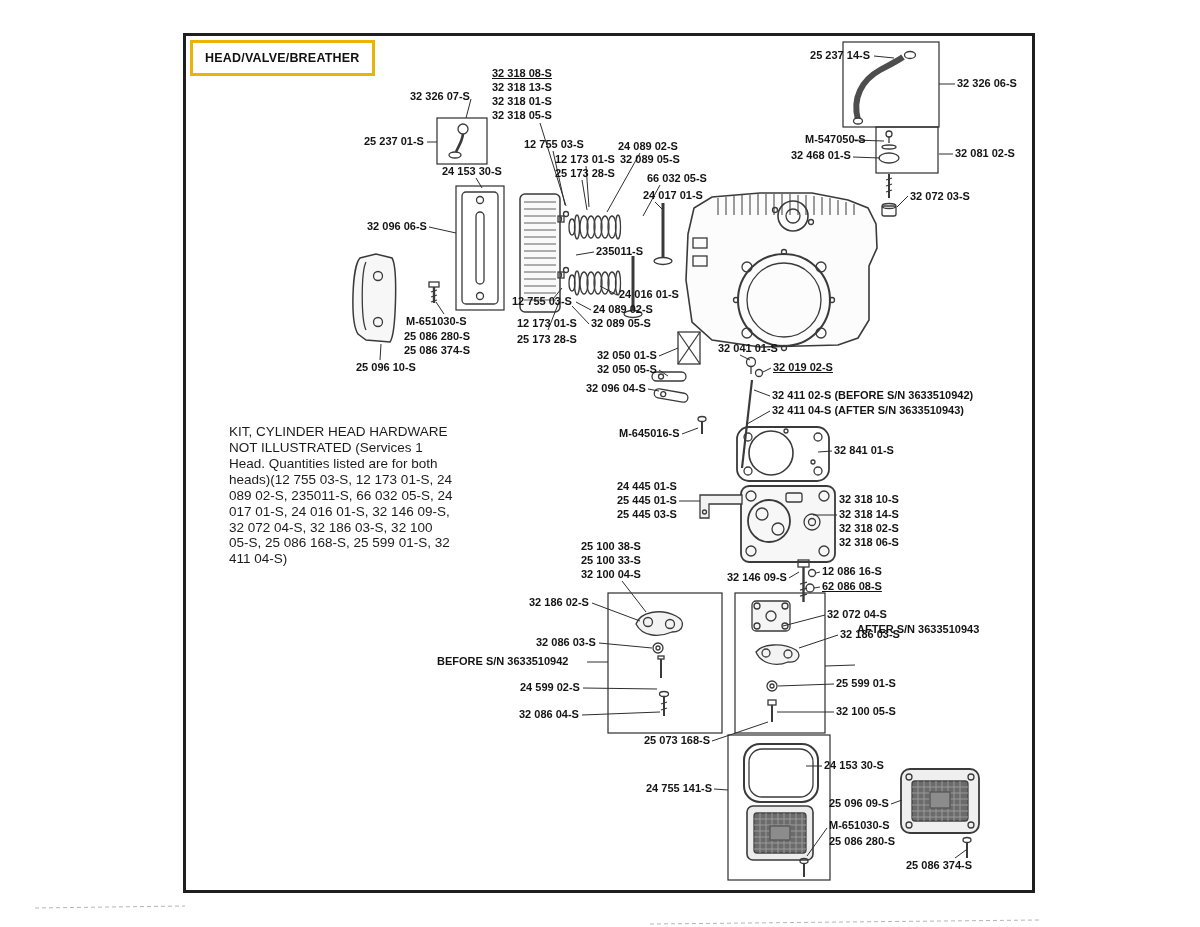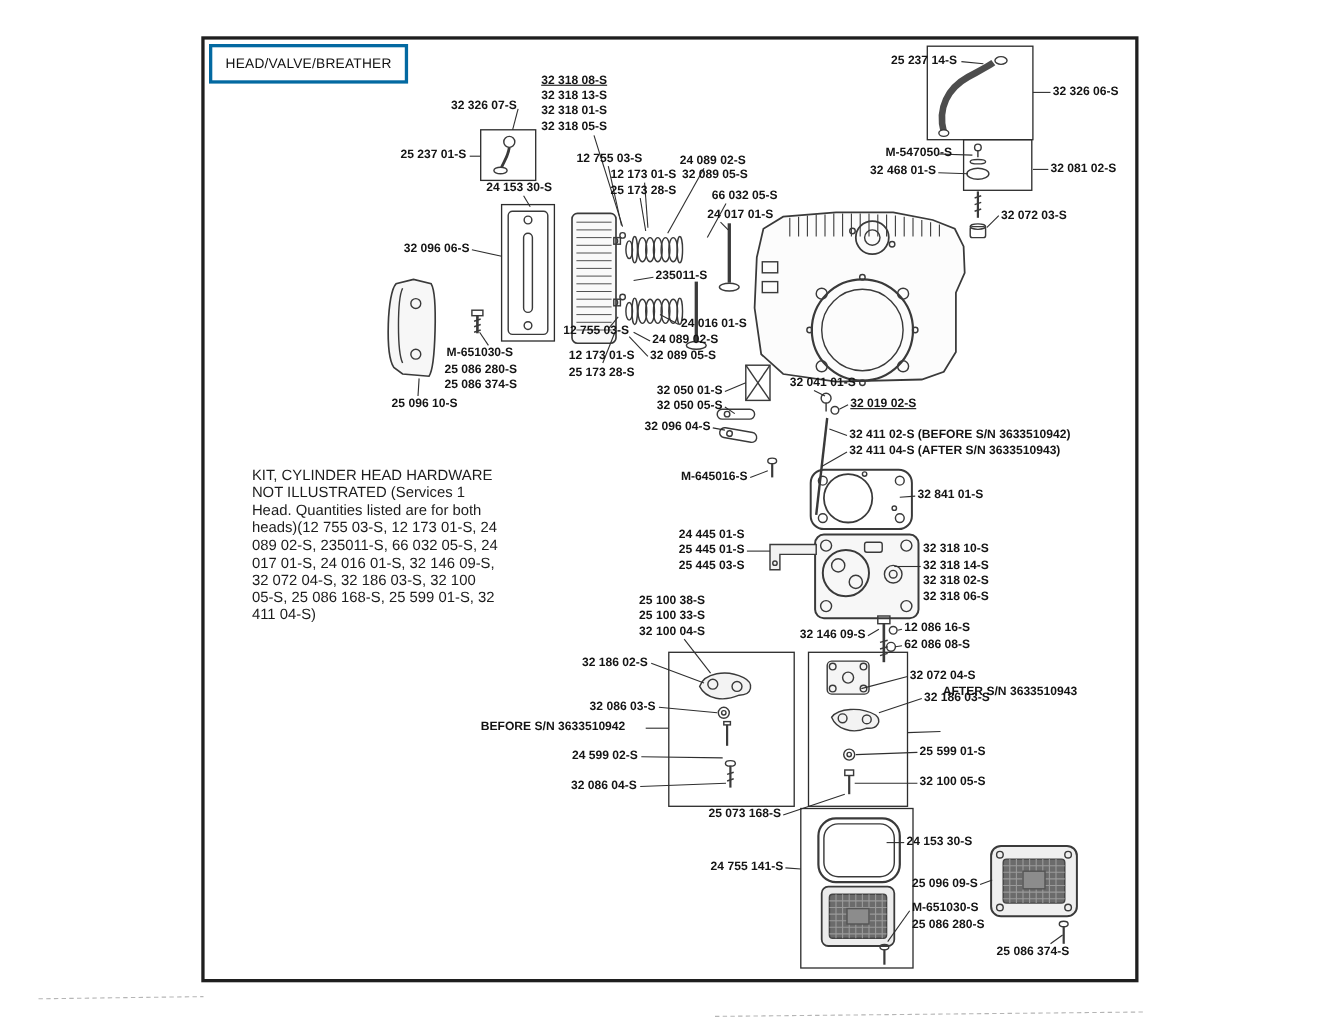--- a/index.html
+++ b/index.html
@@ -1,21 +1,21 @@
 <!DOCTYPE html>
 <html><head>
 <meta charset="utf-8">
 <style>
   html,body{margin:0;padding:0;background:#ffffff;}
   .page{position:relative;width:1200px;height:927px;background:#ffffff;
         font-family:"Liberation Sans",sans-serif;overflow:hidden;}
   .page-border{position:absolute;left:183px;top:33px;width:852px;height:860px;
         border:3px solid #1f1f1f;box-sizing:border-box;}
-  .title-box{position:absolute;left:190px;top:40px;border:3px solid #0369a1;background:#fff;
-        padding:8px 12px;font-size:12.5px;font-weight:normal;letter-spacing:.2px;color:#111;z-index:5;}
+  .title-box{position:absolute;left:190px;top:40px;border:3px solid #eab308;background:#fff;
+        padding:8px 12px;font-size:12.5px;font-weight:bold;letter-spacing:.2px;color:#111;z-index:5;}
   .kit-note{position:absolute;left:229px;top:424px;width:270px;font-size:13.5px;line-height:1.18;
         color:#1c1c1c;white-space:pre-line;z-index:3;}
   #artwork{position:absolute;left:0;top:0;width:1200px;height:927px;z-index:1;}
   #labels{position:absolute;left:0;top:0;width:1200px;height:927px;z-index:4;pointer-events:none;}
   .label{position:absolute;font-size:11px;font-weight:bold;color:#141414;
         white-space:nowrap;line-height:11px;}
   .label.right{transform:translateX(-100%);}
 </style>
 </head>
 <body>
@@ -389,21 +389,21 @@
       <div class="label" style="left: 617px; top: 509px;">25 445 03-S</div>
       <div class="label" style="left: 839px; top: 494px;">32 318 10-S</div>
       <div class="label" style="left: 839px; top: 509px;">32 318 14-S</div>
       <div class="label" style="left: 839px; top: 523px;">32 318 02-S</div>
       <div class="label" style="left: 839px; top: 537px;">32 318 06-S</div>
       <div class="label" style="left: 581px; top: 541px;">25 100 38-S</div>
       <div class="label" style="left: 581px; top: 555px;">25 100 33-S</div>
       <div class="label" style="left: 581px; top: 569px;">32 100 04-S</div>
       <div class="label" style="left: 727px; top: 572px;">32 146 09-S</div>
       <div class="label" style="left: 822px; top: 566px;">12 086 16-S</div>
-      <div class="label" style="left: 822px; top: 581px;">62 086 08-S</div>
+      <div class="label" style="left: 822px; top: 581px; text-decoration: underline;">62 086 08-S</div>
       <div class="label" style="left: 529px; top: 597px;">32 186 02-S</div>
       <div class="label" style="left: 827px; top: 609px;">32 072 04-S</div>
       <div class="label" style="left: 840px; top: 629px;">32 186 03-S</div>
       <div class="label" style="left: 536px; top: 637px;">32 086 03-S</div>
       <div class="label" style="left: 437px; top: 656px;">BEFORE S/N 3633510942</div>
       <div class="label" style="left: 857px; top: 624px;">AFTER S/N 3633510943</div>
       <div class="label" style="left: 520px; top: 682px;">24 599 02-S</div>
       <div class="label" style="left: 836px; top: 678px;">25 599 01-S</div>
       <div class="label" style="left: 519px; top: 709px;">32 086 04-S</div>
       <div class="label" style="left: 836px; top: 706px;">32 100 05-S</div>

